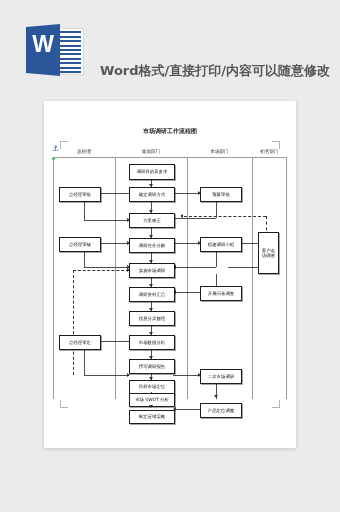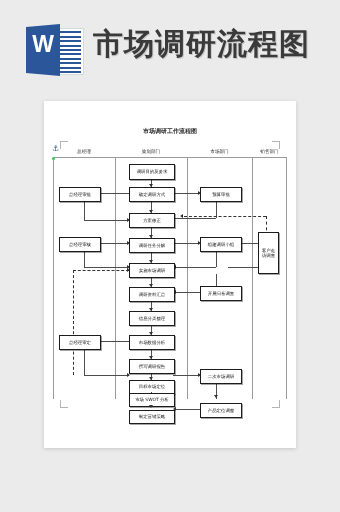--- a/index.html
+++ b/index.html
@@ -124,21 +124,21 @@
         <i></i>
         <i></i>
         <i></i>
         <i></i>
         <i></i>
         <i></i>
     </div>
     <div class="fold"></div>
     <div class="wletter">W</div>
   </div>
-  <div class="banner-title">市场调研流程图</div>
+  <div class="banner-sub">Word格式/直接打印/内容可以随意修改</div>
 </div>
 
 <div class="page-sheet">
 
   <div class="doc-title">市场调研工作流程图</div>
 
   <div class="cmark tl"></div>
   <div class="cmark tr"></div>
   <div class="cmark bl"></div>
   <div class="cmark br"></div>

